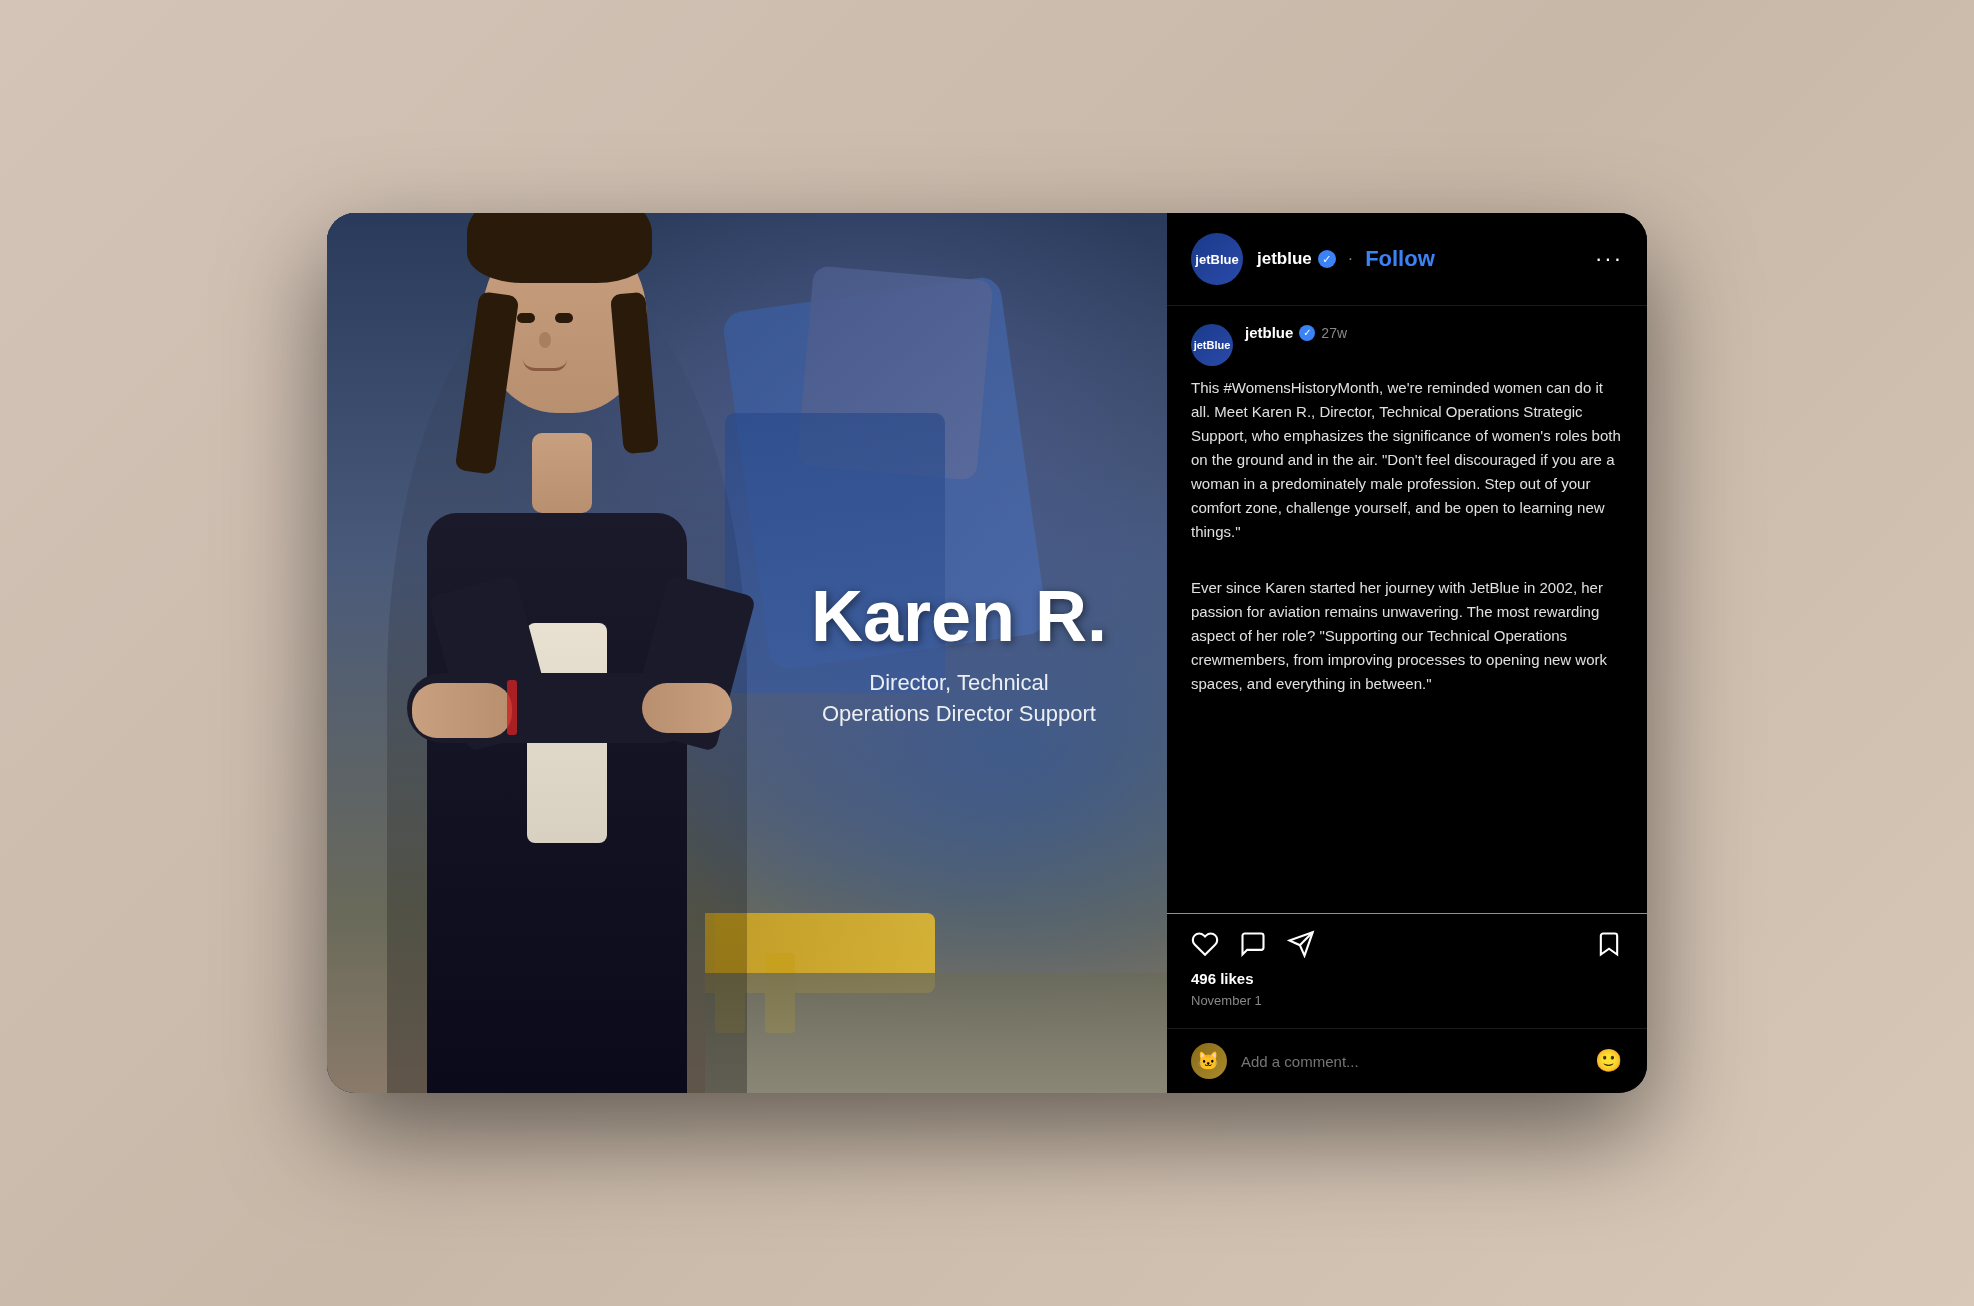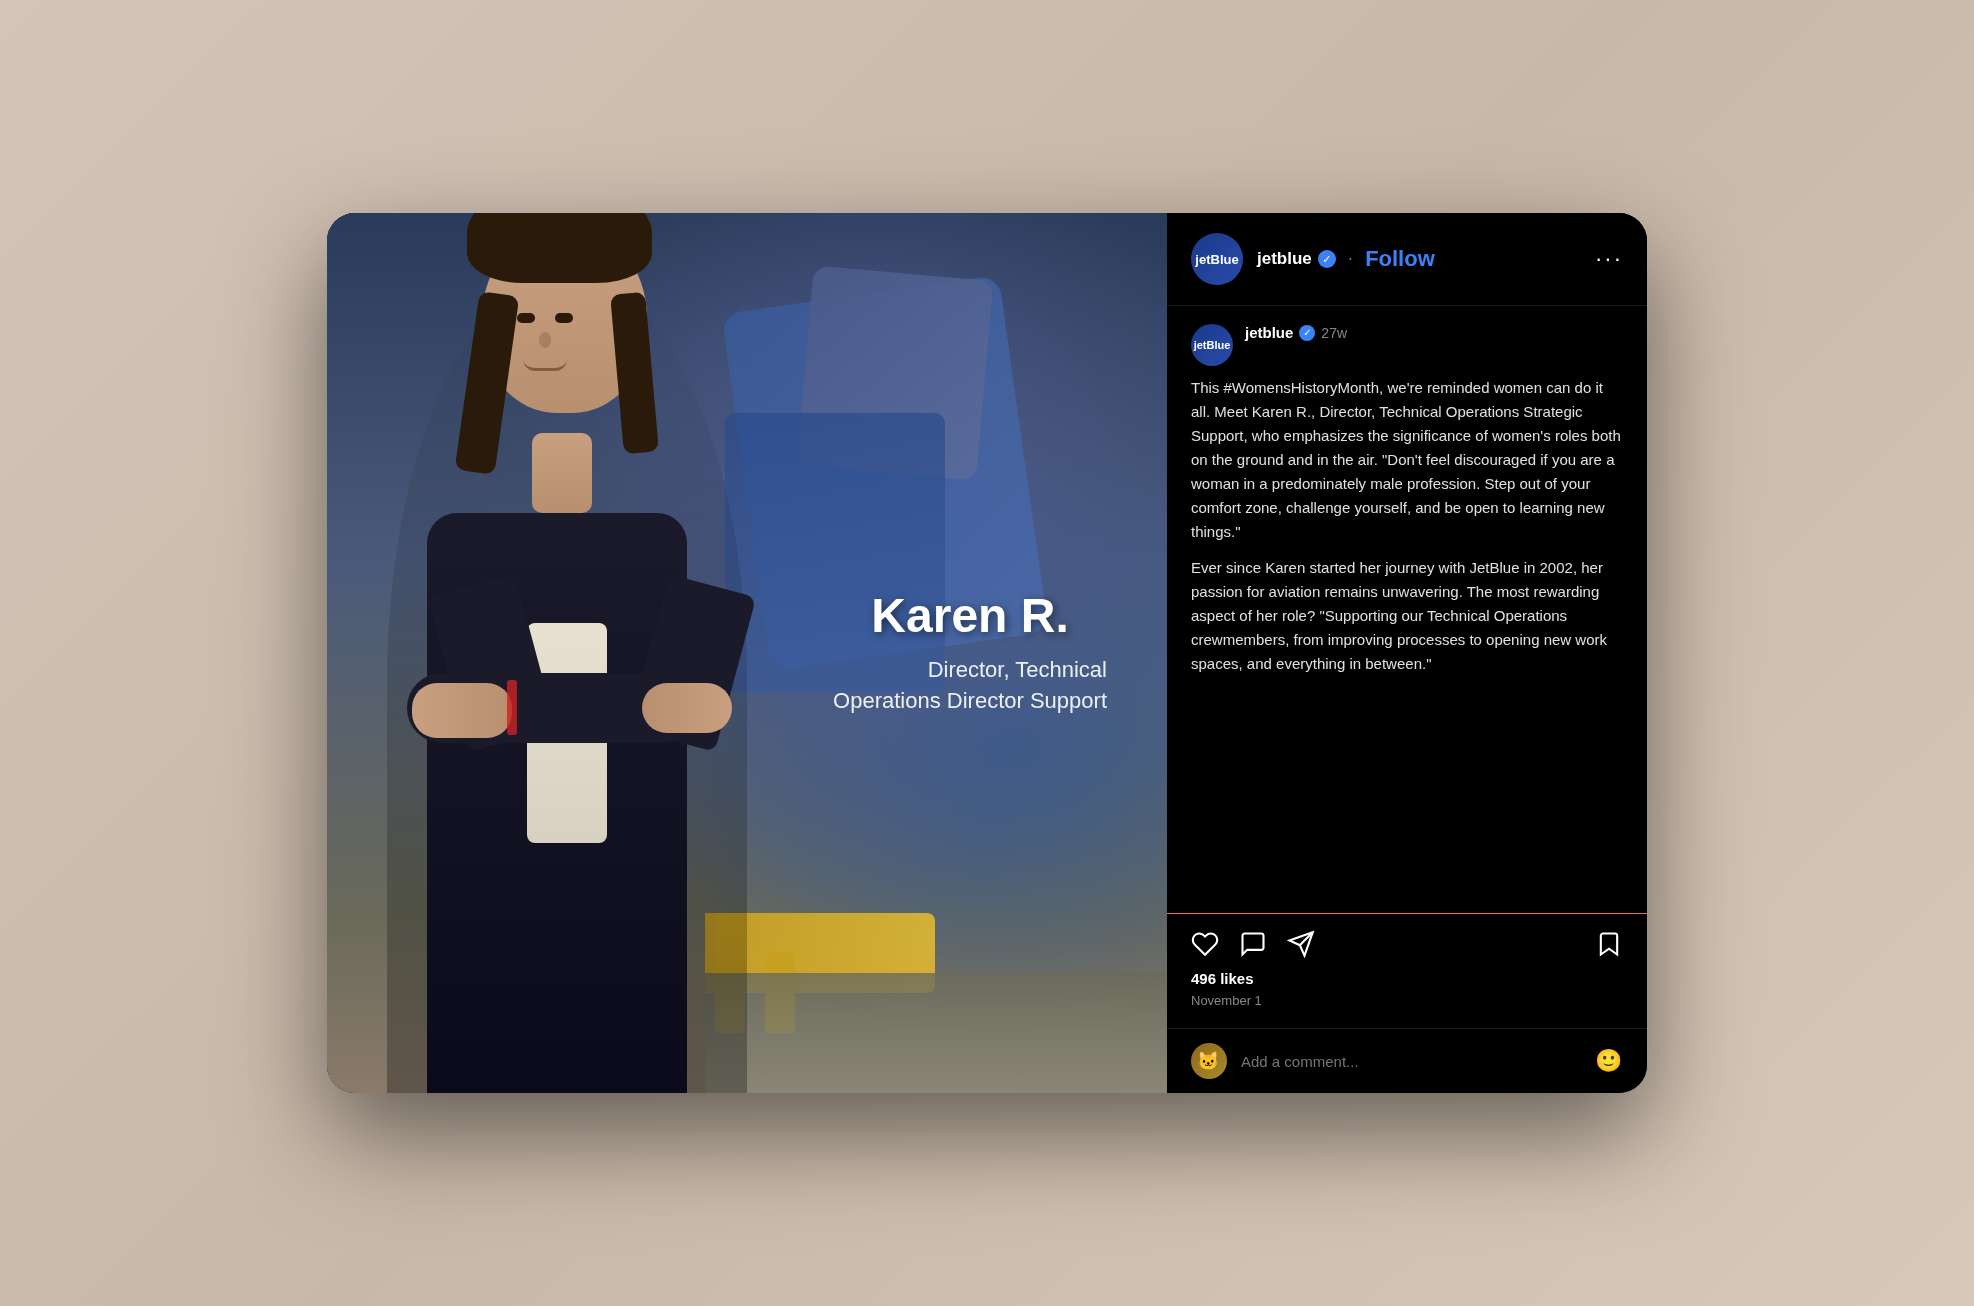--- a/index.html
+++ b/index.html
@@ -45,33 +45,33 @@
     .text-overlay {
       position: absolute;
       right: 60px;
       top: 50%;
       transform: translateY(-50%);
       text-align: center;
       color: white;
     }
 
     .person-name {
-      font-size: 48px;
+      font-size: 72px;
       font-weight: 800;
       color: white;
       line-height: 1.1;
       text-shadow: 2px 2px 8px rgba(0,0,0,0.5);
       white-space: nowrap;
     }
 
     .person-title {
       font-size: 22px;
       font-weight: 400;
       color: rgba(255,255,255,0.9);
-      text-align: right;
+      text-align: center;
       line-height: 1.4;
       margin-top: 12px;
     }
 
     
     .post-panel {
       flex: 1;
       background: #000000;
       display: flex;
       flex-direction: column;
@@ -213,21 +213,21 @@
     }
 
     .caption-text {
       color: #e0e0e0;
       font-size: 15px;
       line-height: 1.6;
       margin-top: 8px;
     }
 
     .caption-text p {
-      margin-bottom: 12px;
+      margin-bottom: 32px;
     }
 
     .caption-text p:last-child {
       margin-bottom: 0;
     }
 
     
     .post-actions {
       padding: 16px 24px 8px;
       border-top: 1px solid #f97316;

